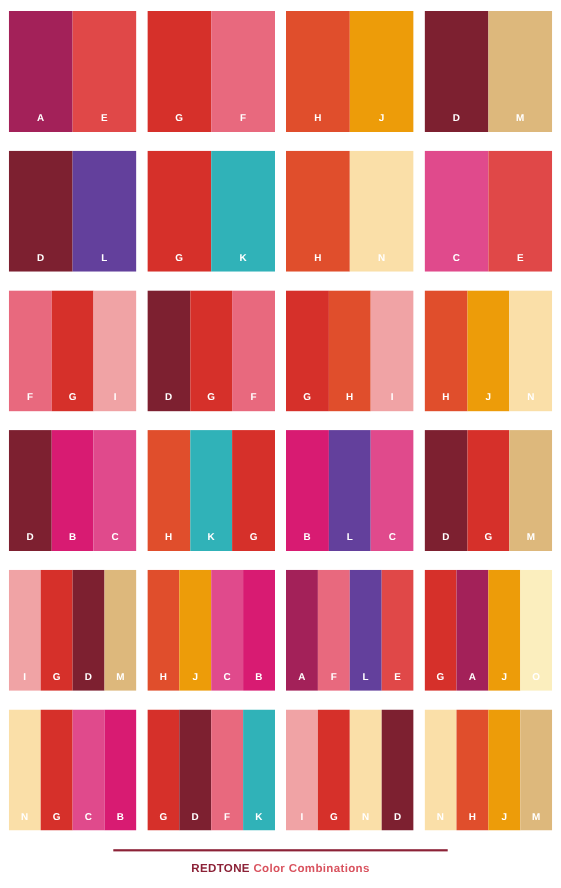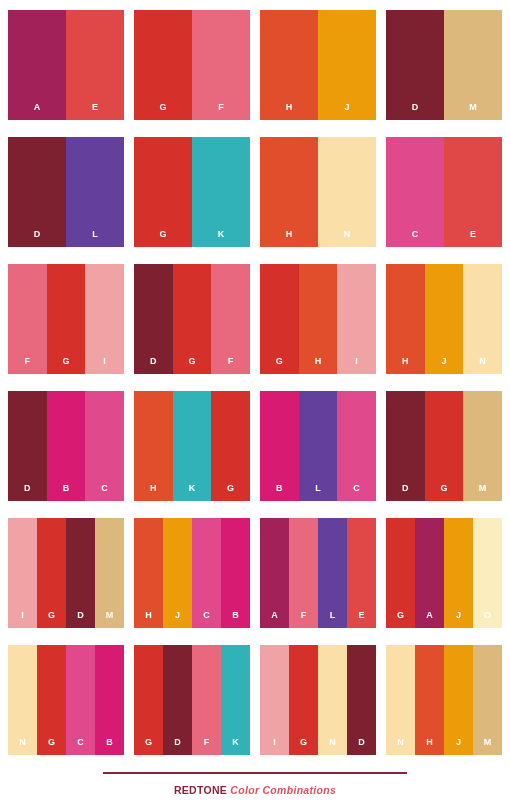--- a/index.html
+++ b/index.html
@@ -76,21 +76,21 @@
     left: 0;
     top: 12px;
     width: 510px;
     text-align: center;
     font-size: 10.5px;
     font-weight: bold;
     letter-spacing: .3px;
     white-space: nowrap;
   }
   #footer-brand { color: #8c2237; }
-  #footer-tail  { color: #d9535f; font-style: italic; }
+  #footer-tail  { color: #d9535f; }
 </style>
 </head>
 <body>
 
 <div id="page">
 
   <div id="grid">
       <div class="swatch">
         <div class="band" style="background: rgb(163, 33, 89);">
           <span class="band-label lbl-dark">A</span>

